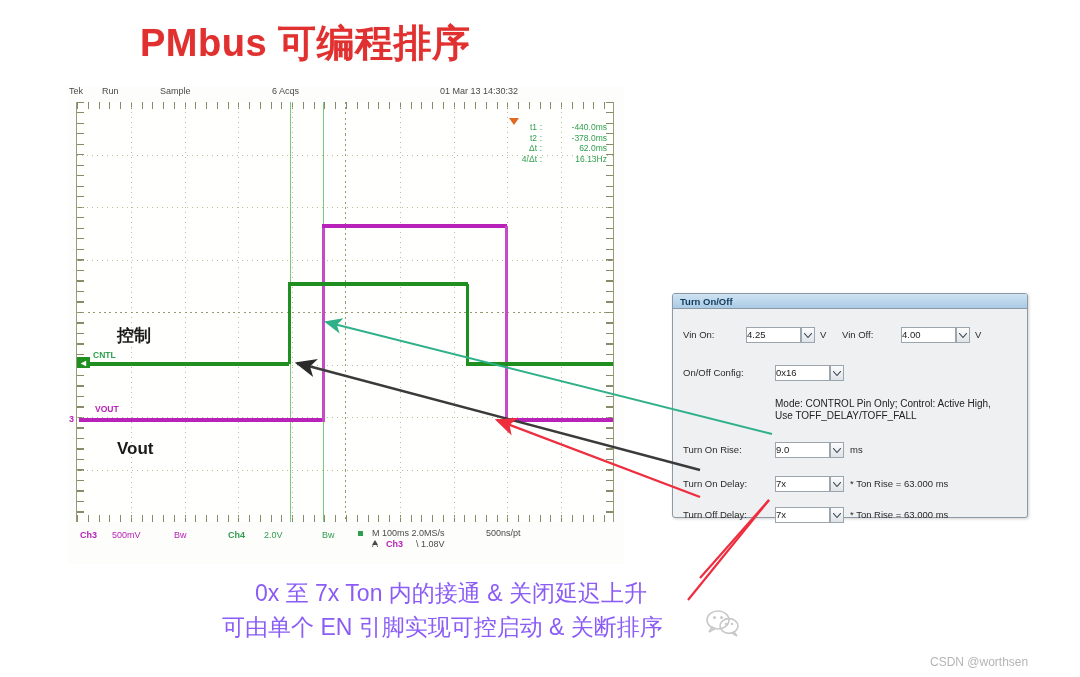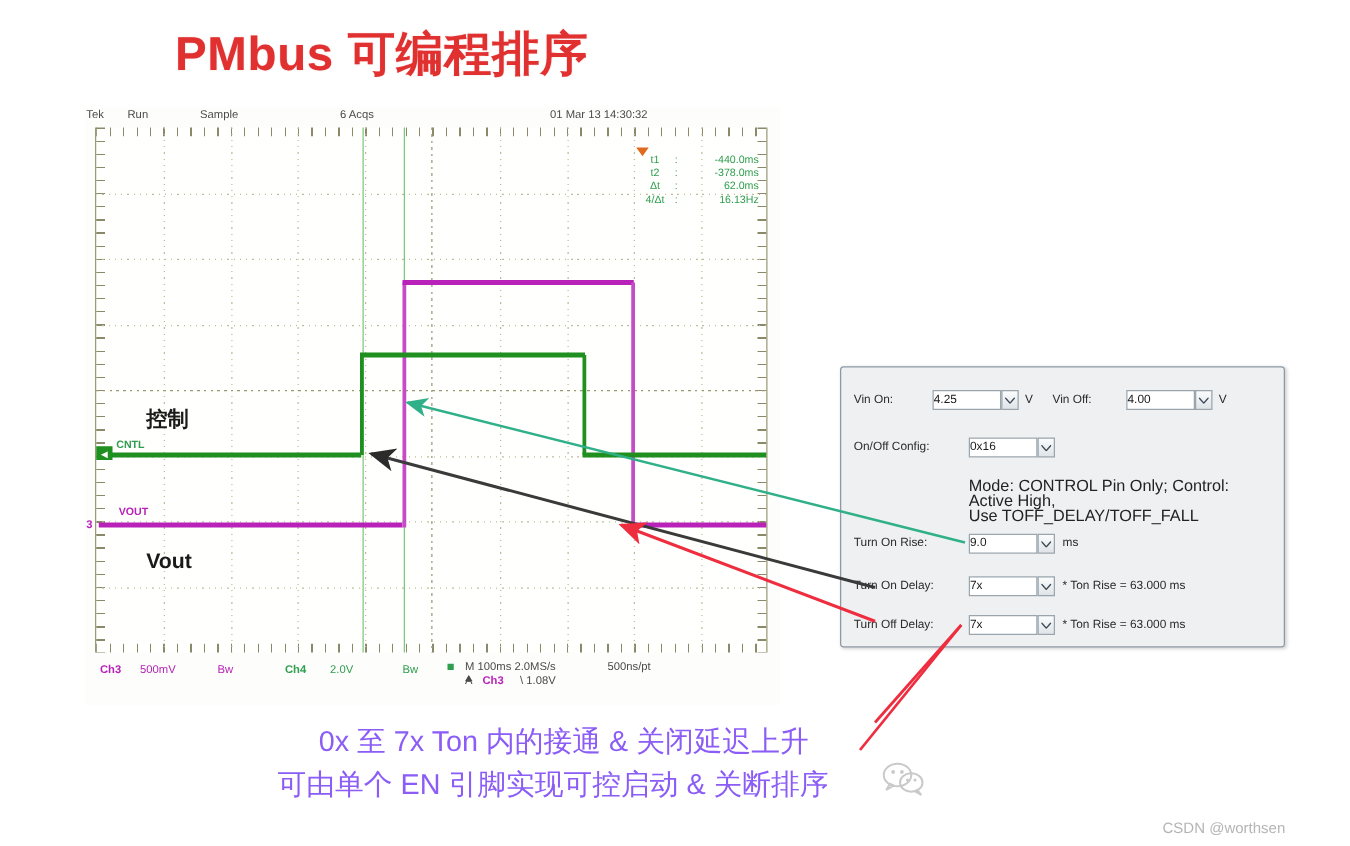--- a/index.html
+++ b/index.html
@@ -105,21 +105,21 @@
   
   #readout {
     position: absolute;
     right: 6px; top: 20px;
     font-size: 8.5px; color: #2f9e4f;
     line-height: 10.5px;
     text-align: left;
     white-space: nowrap;
   }
   #readout .row { display: flex; }
-  #readout .lbl { width: 26px; text-align: center; }
+  #readout .lbl { width: 26px; text-align: right; }
   #readout .col { width: 8px; text-align: center; }
   #readout .val { width: 62px; text-align: right; }
   #readout-marker {
     position: absolute; right: 94px; top: 16px;
     width: 0; height: 0;
     border-left: 5px solid transparent;
     border-right: 5px solid transparent;
     border-top: 7px solid #e06a1f;
   }
 
@@ -236,21 +236,21 @@
     width: 14px; height: 16px;
     background: linear-gradient(to bottom,#fbfcfd,#dfe4e8);
     border: 1px solid #9aa5ad;
     display: flex; align-items: center; justify-content: center;
   }
   .dlg-spin svg { display:block; }
   .dlg-unit { position: absolute; line-height: 16px; }
   .dlg-note {
     position: absolute;
     line-height: 12px;
-    font-size: 13px;
+    font-size: 10px;
     white-space: pre-line;
     color: #222;
   }
   .dlg-eq { position: absolute; line-height: 16px; white-space: nowrap; }
 
   
   #arrows {
     position: absolute; left: 0; top: 0;
     width: 1080px; height: 677px;
     pointer-events: none;
@@ -392,20 +392,21 @@
       <span class="sb-m">M 100ms 2.0MS/s</span>
       <div class="sb-arrow"></div>
       <span class="sb-trigA">A</span>
       <span class="sb-trigch">Ch3</span>
       <span class="sb-trigv">\ 1.08V</span>
       <span class="sb-res">500ns/pt</span>
     </div>
   </div>
 
   <div id="dialog">
+    <div id="dialog-title">Turn On/Off</div>
     <div id="dialog-body">
 
       <div class="dlg-row" style="top:16px;">
         <span class="dlg-label" style="left:10px;">Vin On:</span>
         <div class="dlg-field" style="left:73px; top:2px; width:55px;">4.25</div>
         <div class="dlg-spin" style="left:128px; top:2px;">
           <svg width="8" height="5" viewBox="0 0 8 5">
               <path d="M0 0 L4 4.5 L8 0" fill="none" stroke="#3c4a56" stroke-width="1.1"></path>
             </svg>
         </div>

